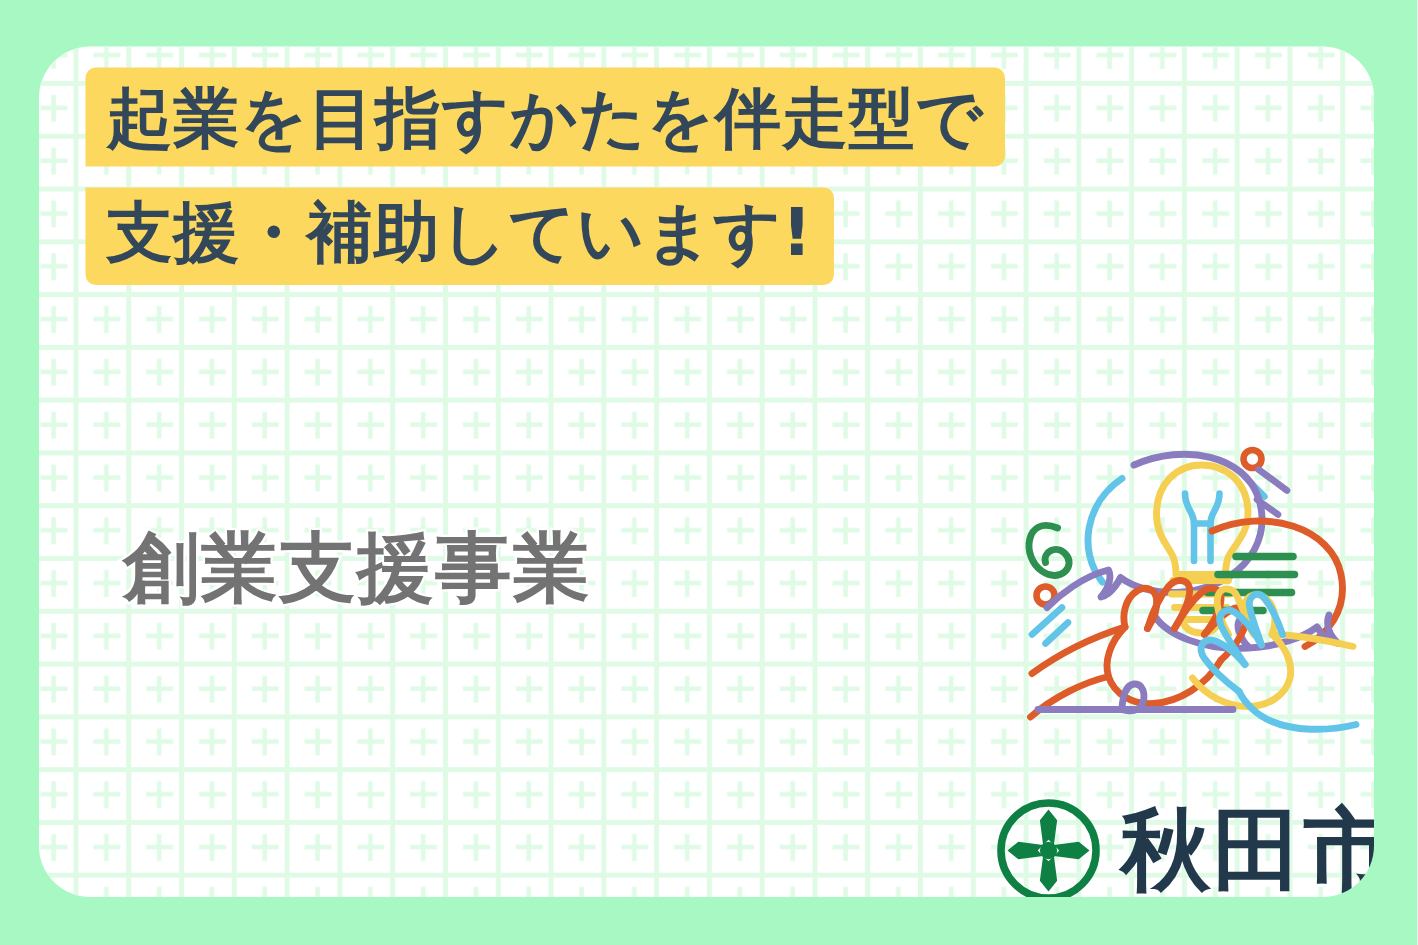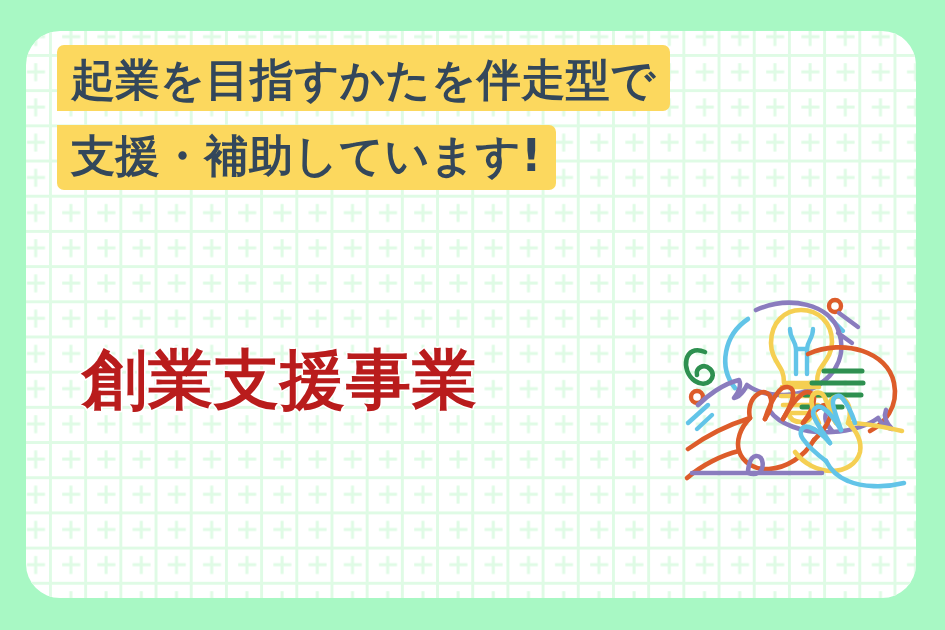--- a/index.html
+++ b/index.html
@@ -88,29 +88,29 @@
     font-family: "DejaVu Sans", "Liberation Sans", sans-serif;
   }
   .hl-line.l1 { padding-bottom: 9px; border-bottom-left-radius: 0; border-bottom-right-radius: 7px; }
   .hl-line.l2 { padding-top: 9px; border-top-left-radius: 0; border-top-right-radius: 7px; margin-top: 14px; }
 
   
   #main-title {
     position: absolute;
     left: 56px;
     top: 322px;
-    font-size: 65px;
+    font-size: 51px;
     line-height: 1.0;
     font-weight: 700;
-    color: #b91c1c;
+    color: #737373;
     letter-spacing: 1px;
     white-space: nowrap;
     -webkit-text-stroke: 3px #FFFFFF;
     paint-order: stroke fill;
-    font-family: Liberation Mono, monospace;
+    font-family: Liberation Sans, sans-serif;
   }
 
   
   #illustration {
     position: absolute;
     left: 636px;
     top: 240px;
     width: 260px;
     height: 230px;
   }
@@ -237,15 +237,27 @@
         <path d="M168 172 C162 163 155 153 152 146 C149 139 155 133 161 137
                  C167 141 174 150 179 159" stroke="#62C4E8" stroke-width="4.6"></path>
         <path d="M179 159 C176 150 172 140 171 133 C170 126 177 122 181 128
                  C186 134 190 143 193 152" stroke="#62C4E8" stroke-width="4.6"></path>
 
         <path d="M30 202 H86 C86 202 86 186 94 185 C102 184 103 199 96 202
                  C92 204 86 202 86 202 H160" stroke="#8A7CBE" stroke-width="4.6"></path>
       </g>
     </svg>
 
+    <div id="logo-lockup">
+      <svg id="logo-mark" viewBox="0 0 100 100">
+        <circle cx="50" cy="50" r="44" fill="none" stroke="#0E8043" stroke-width="7"></circle>
+
+        <path d="M50 12 L58 22 L55 45 L50 40 L45 45 L42 22 Z" fill="#0E8043"></path>
+        <path d="M50 88 L58 78 L55 55 L50 60 L45 55 L42 78 Z" fill="#0E8043"></path>
+        <path d="M12 50 L22 42 L45 45 L40 50 L45 55 L22 58 Z" fill="#0E8043"></path>
+        <path d="M88 50 L78 42 L55 45 L60 50 L55 55 L78 58 Z" fill="#0E8043"></path>
+        <circle cx="50" cy="50" r="8" fill="#0E8043"></circle>
+      </svg>
+      <div id="logo-text">秋田市</div>
+    </div>
 
   </div>
 </div>
 
 </body></html>

